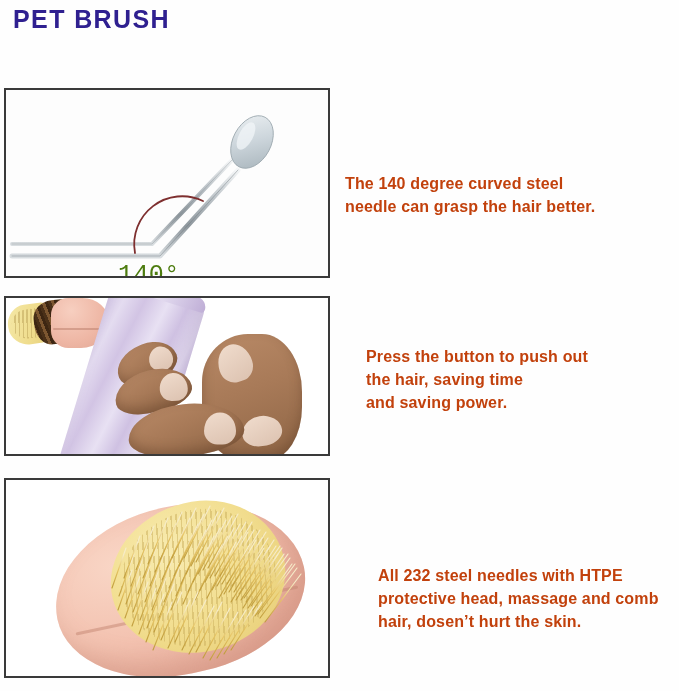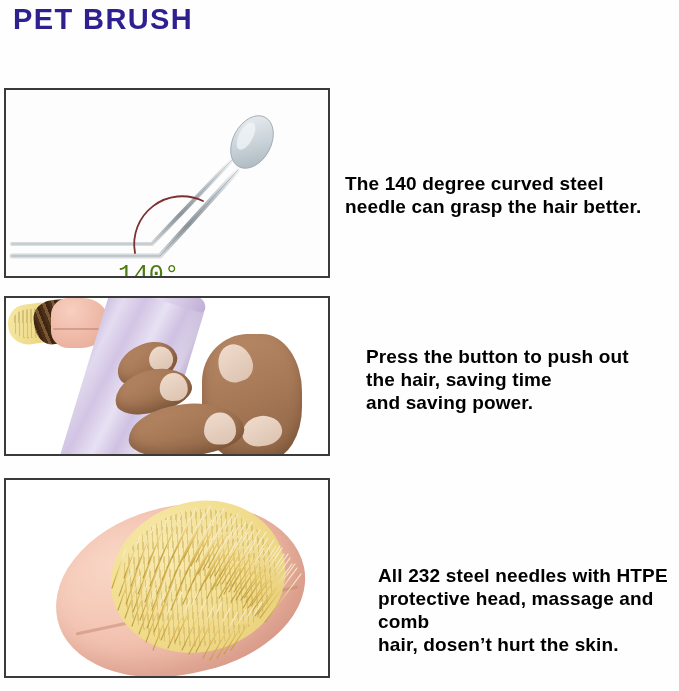--- a/index.html
+++ b/index.html
@@ -20,21 +20,21 @@
   #heading {
     position: absolute;
     left: 13px;
     top: 6px;
     width: 600px;
   }
   .heading-line {
     color: #2f2090;
     font-family: "Liberation Sans", sans-serif;
     font-weight: bold;
-    font-size: 29px;
+    font-size: 25px;
     letter-spacing: 1.4px;
     line-height: 27px;
     white-space: nowrap;
   }
 
   
   .panel {
     position: absolute;
     left: 4px;
     width: 326px;
@@ -43,24 +43,24 @@
     box-sizing: border-box;
     overflow: hidden;
   }
   #panel-1 { top: 88px;  height: 190px; }
   #panel-2 { top: 296px; height: 160px; }
   #panel-3 { top: 478px; height: 200px; }
 
   
   .caption {
     position: absolute;
-    color: #000000;
+    color: #c2410c;
     font-family: "Liberation Sans", sans-serif;
     font-weight: bold;
-    font-size: 19px;
+    font-size: 16px;
     line-height: 23px;
     letter-spacing: 0.15px;
     white-space: pre-line;
   }
   #caption-1 { left: 345px; top: 172px; width: 330px; }
   #caption-2 { left: 366px; top: 345px; width: 310px; }
   #caption-3 { left: 350px; top: 564px; width: 328px; margin-left: 28px; }
 
   
   #needle-scene {

